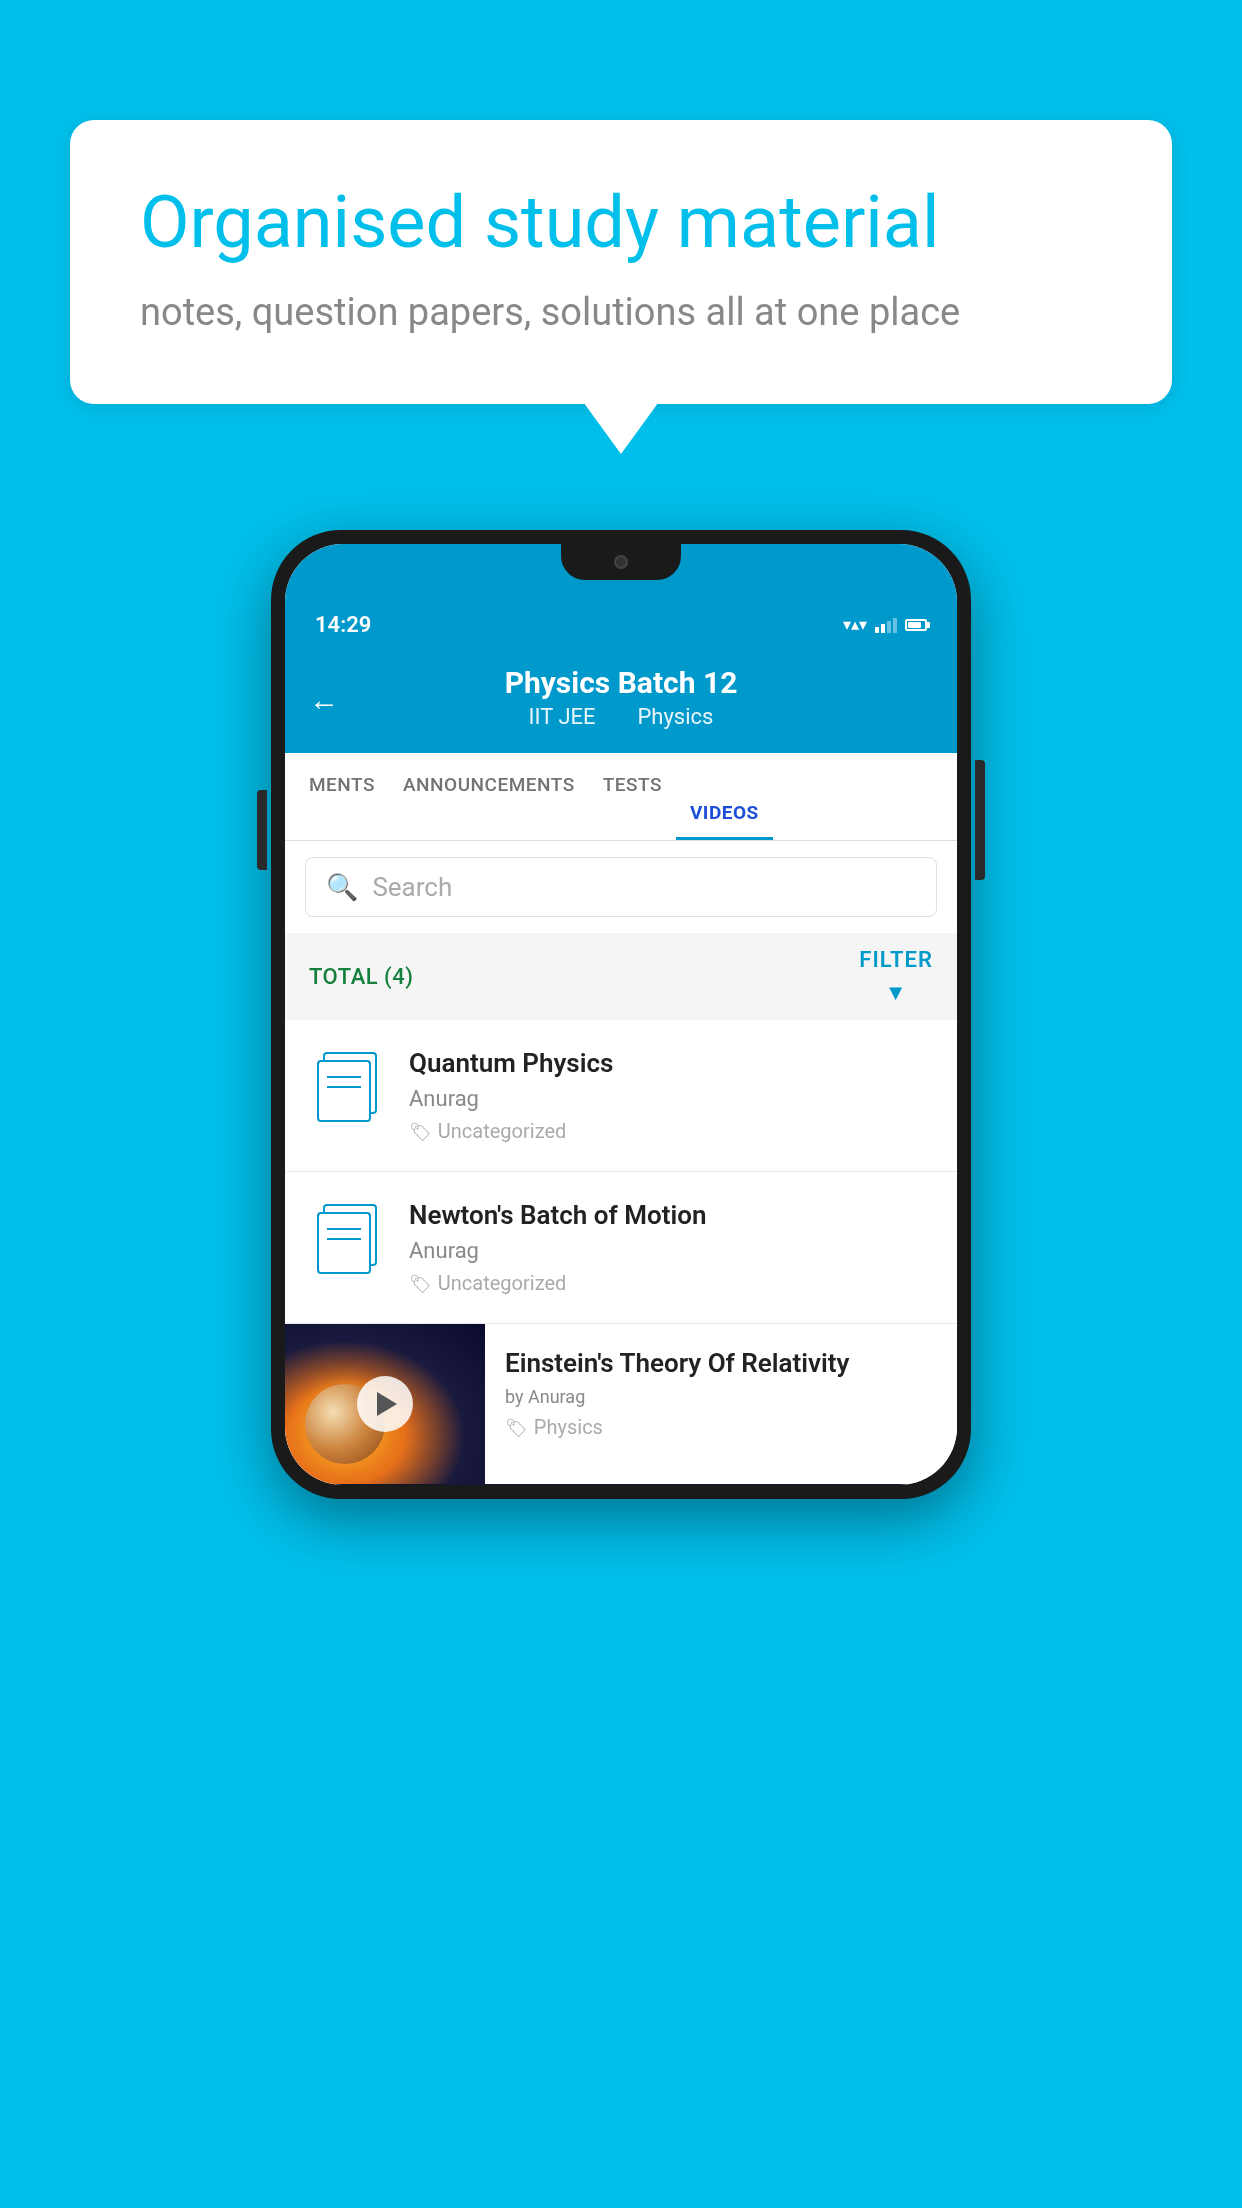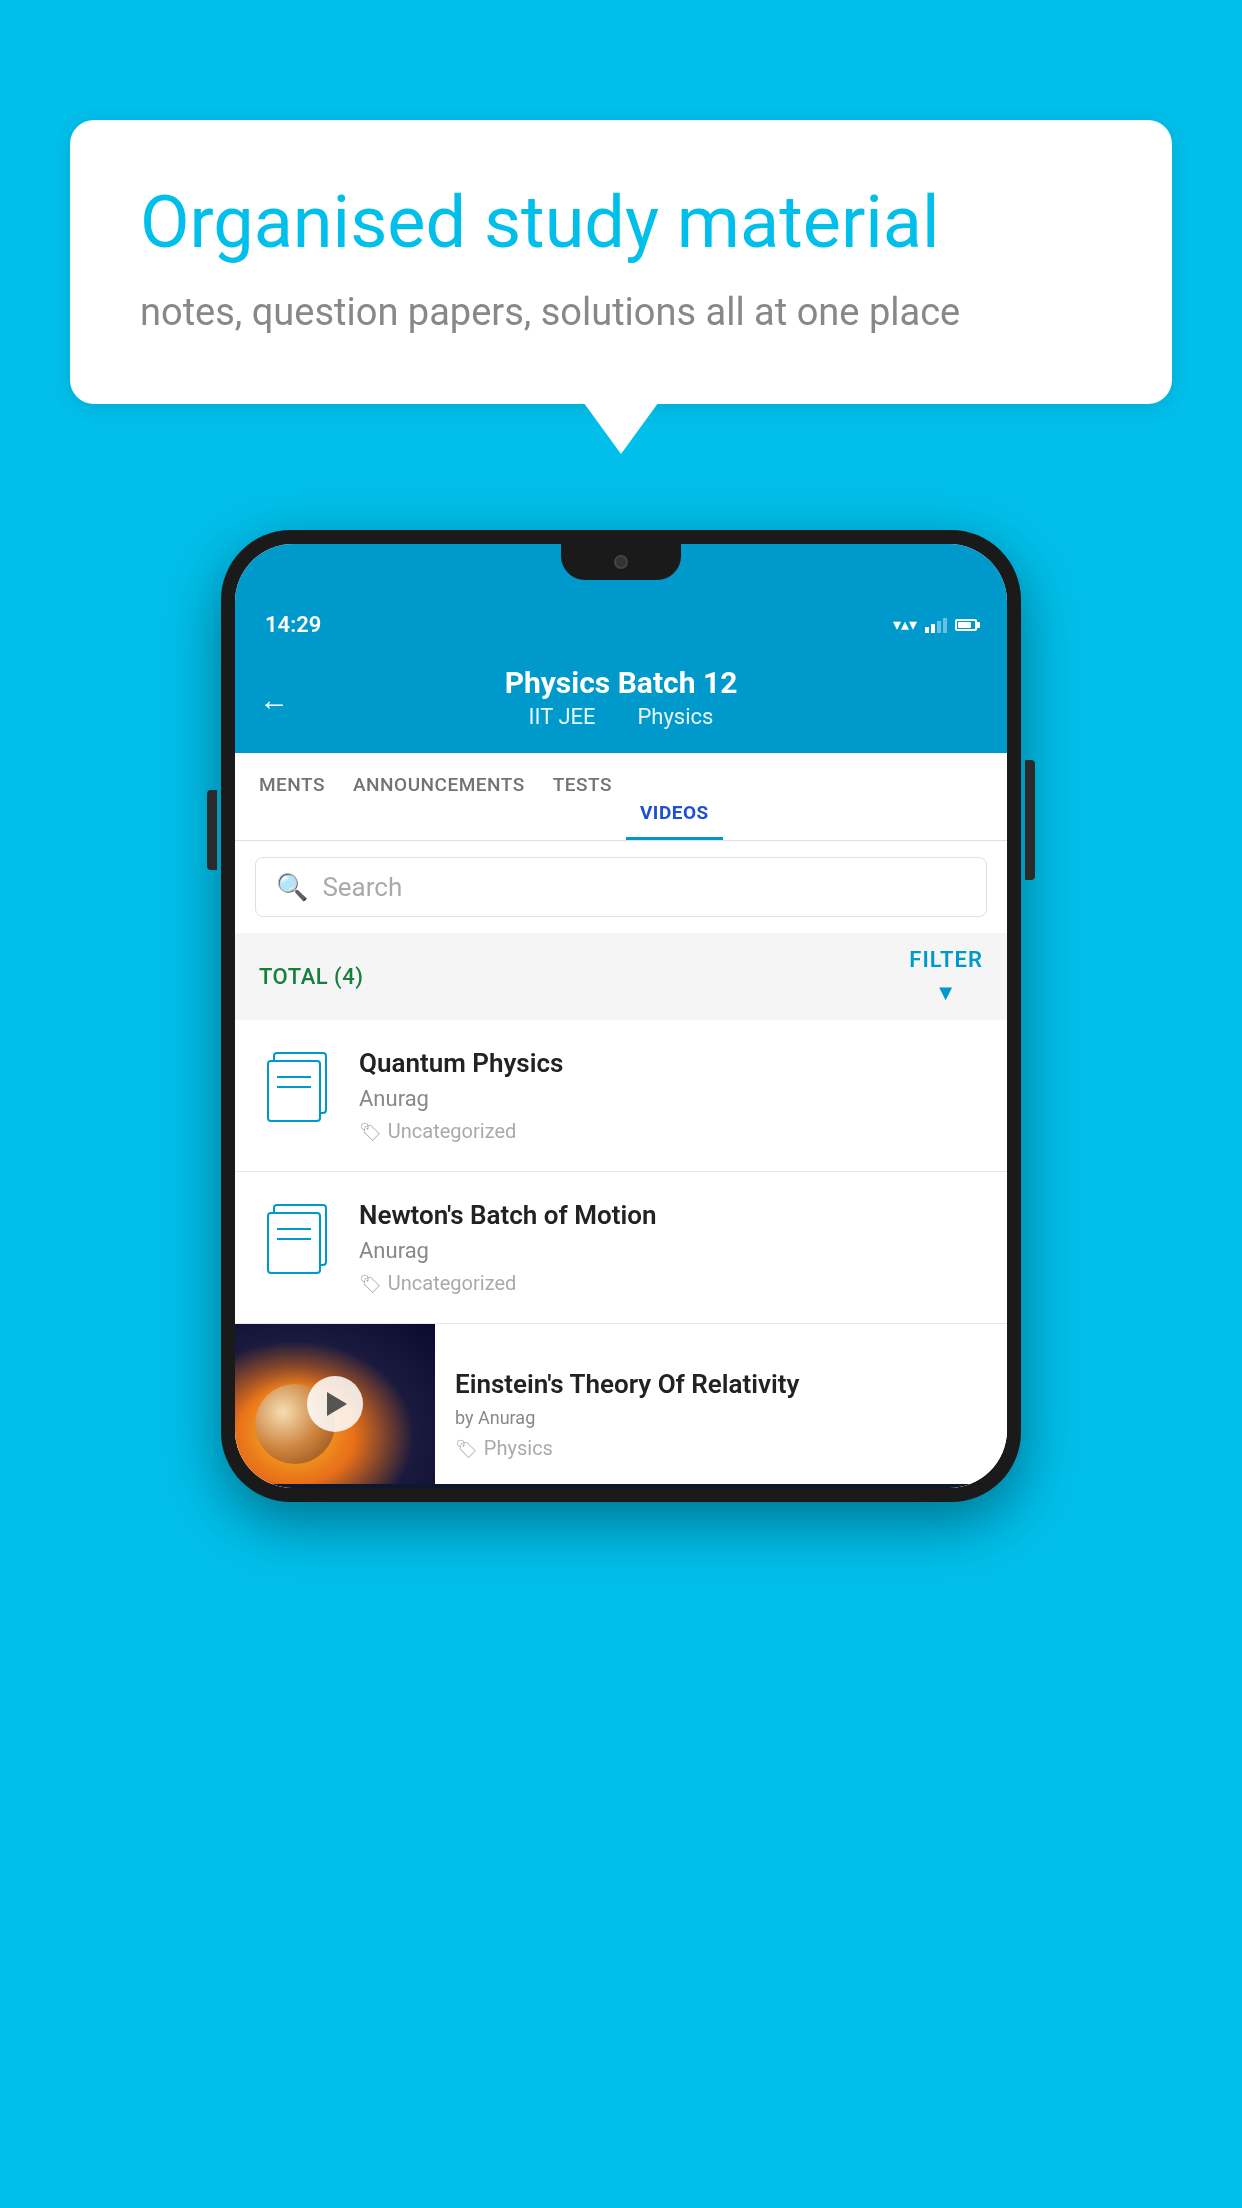--- a/index.html
+++ b/index.html
@@ -55,21 +55,21 @@
       color: #888;
       font-weight: 400;
     }
 
     
     .phone-container {
       position: absolute;
       top: 530px;
       left: 50%;
       transform: translateX(-50%);
-      width: 800px;
+      width: 700px;
     }
 
     .phone-outer {
       background: #1a1a1a;
       border-radius: 70px;
       padding: 14px;
       box-shadow: 0 20px 60px rgba(0,0,0,0.4);
       position: relative;
     }
 
@@ -372,23 +372,23 @@
       font-size: 20px;
     }
 
     .tag-icon {
       font-size: 18px;
     }
 
     
     .einstein-item {
       display: flex;
-      align-items: flex-end;
+      align-items: flex-start;
       gap: 0;
-      border-bottom: 4px solid #0f172a;
+      border-bottom: 1px solid #0f172a;
     }
 
     .einstein-thumb {
       width: 200px;
       height: 160px;
       flex-shrink: 0;
       position: relative;
       overflow: hidden;
     }
 

